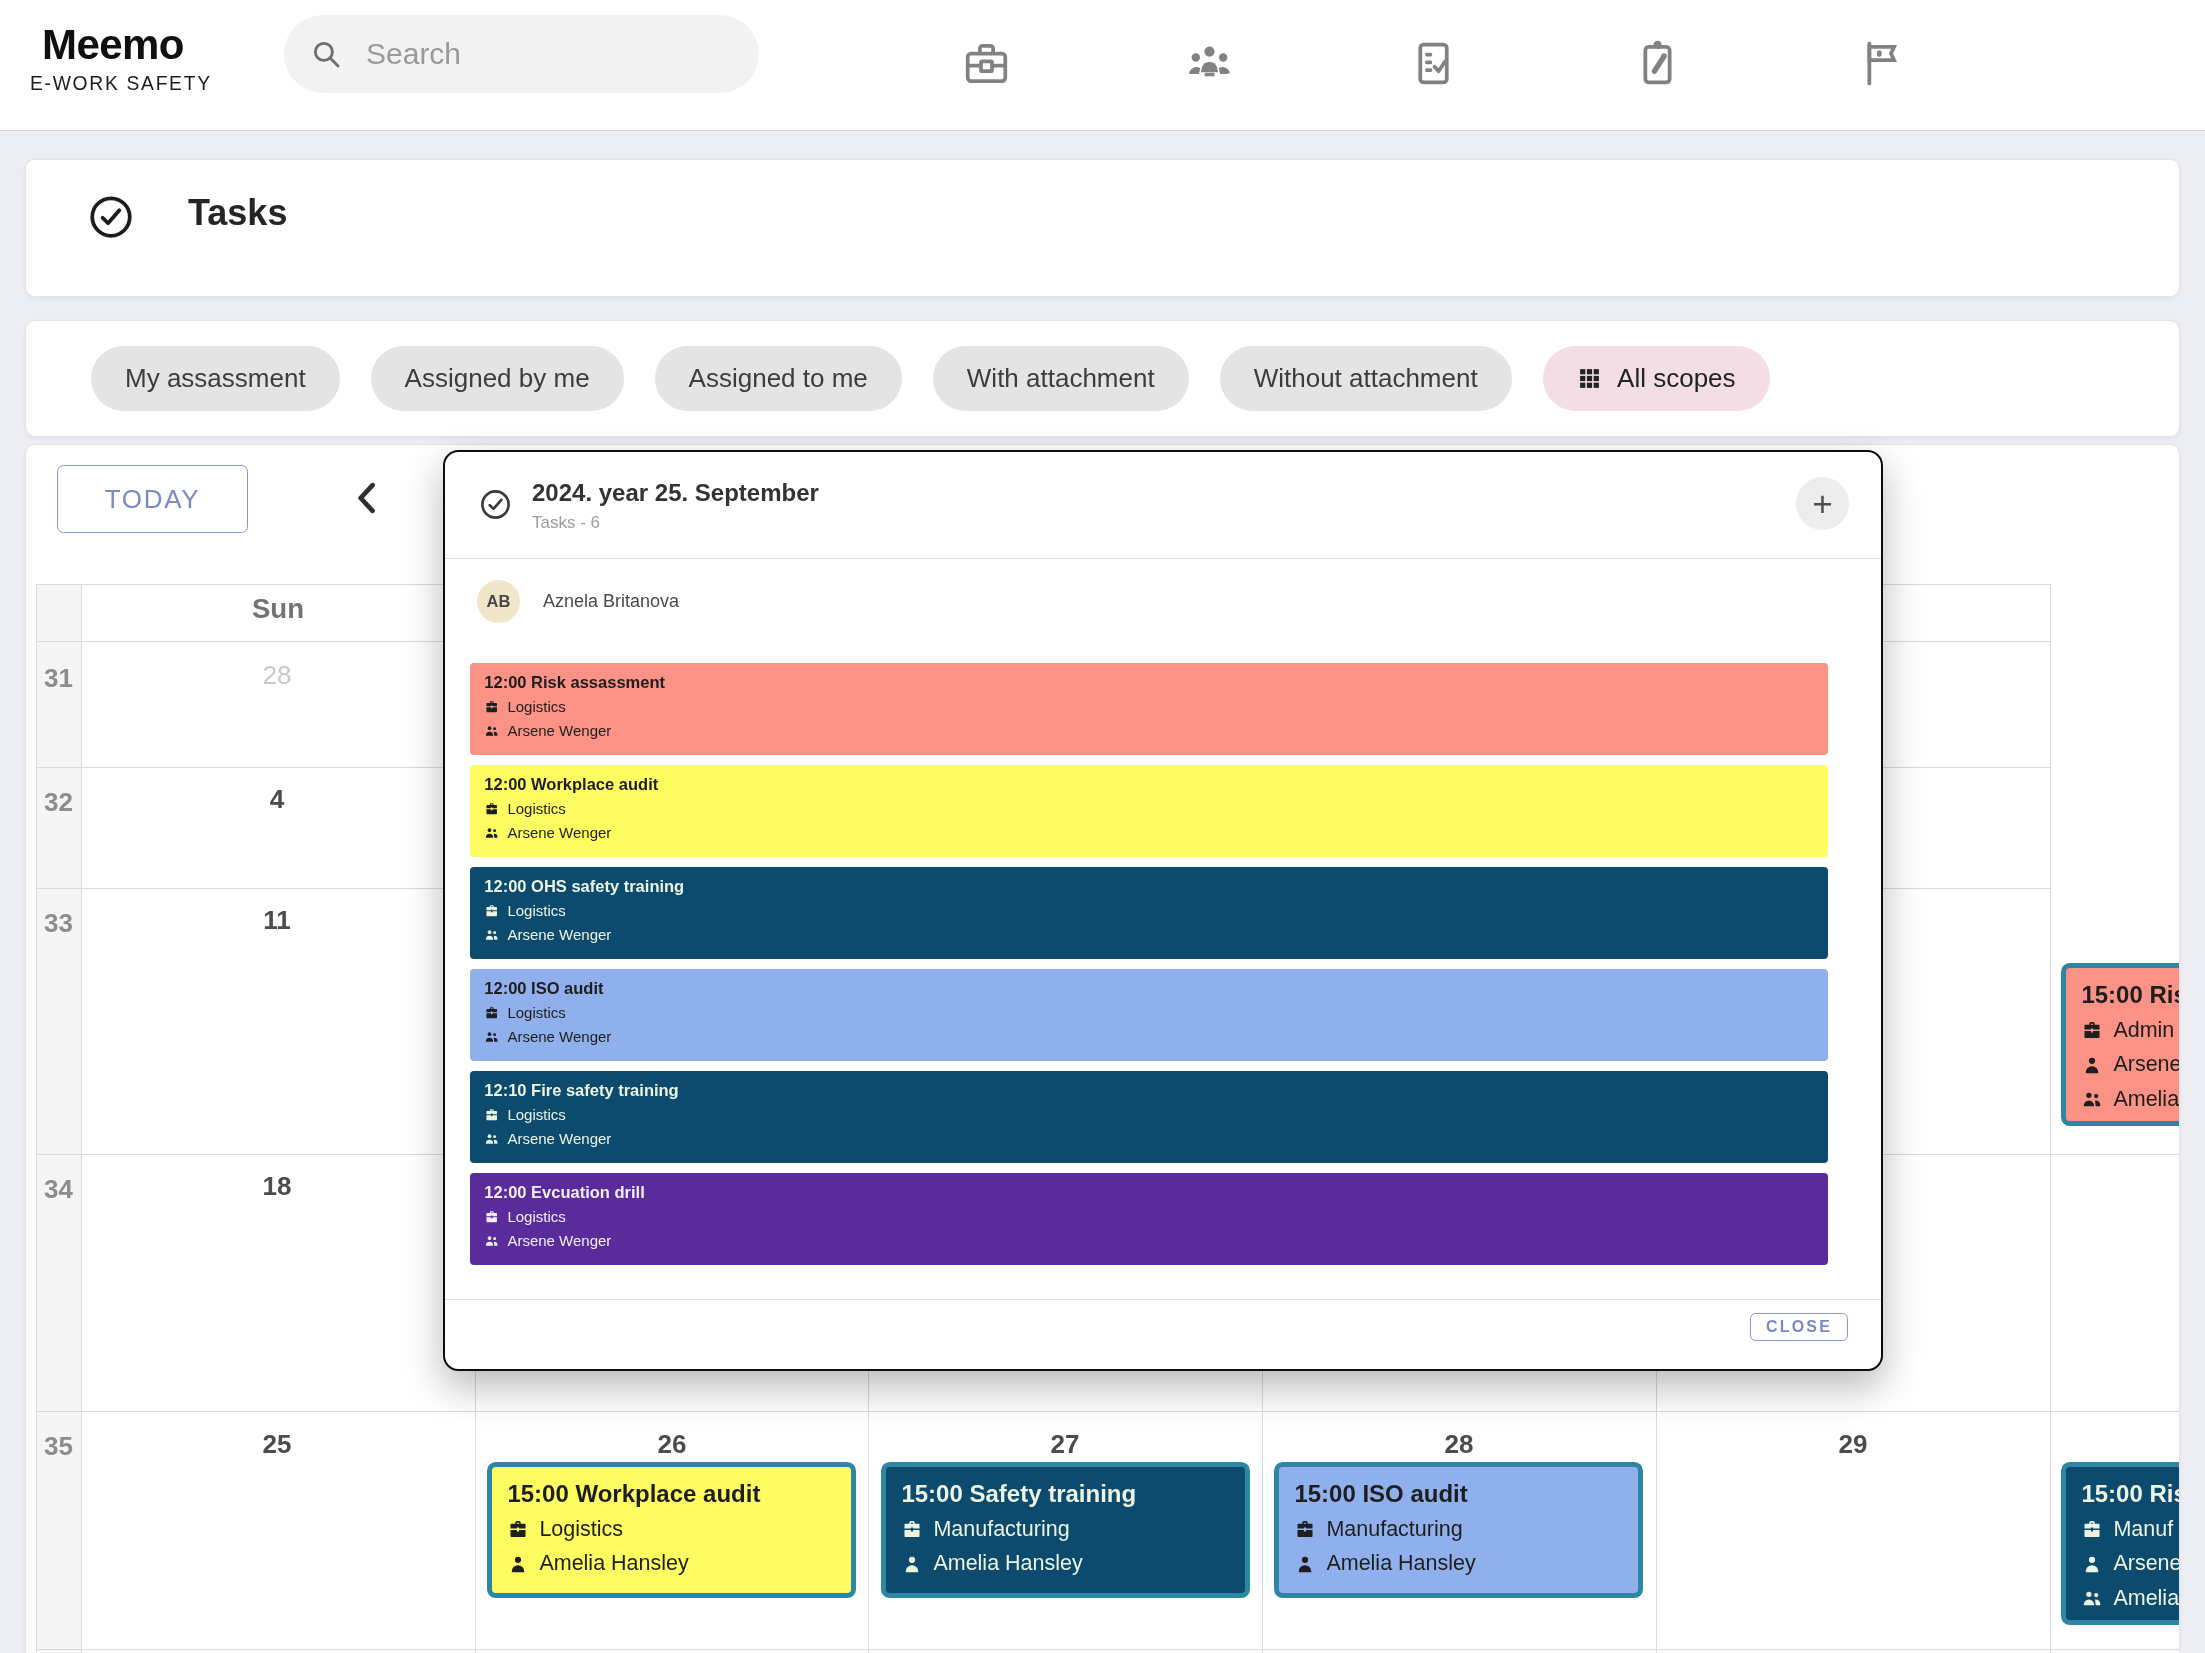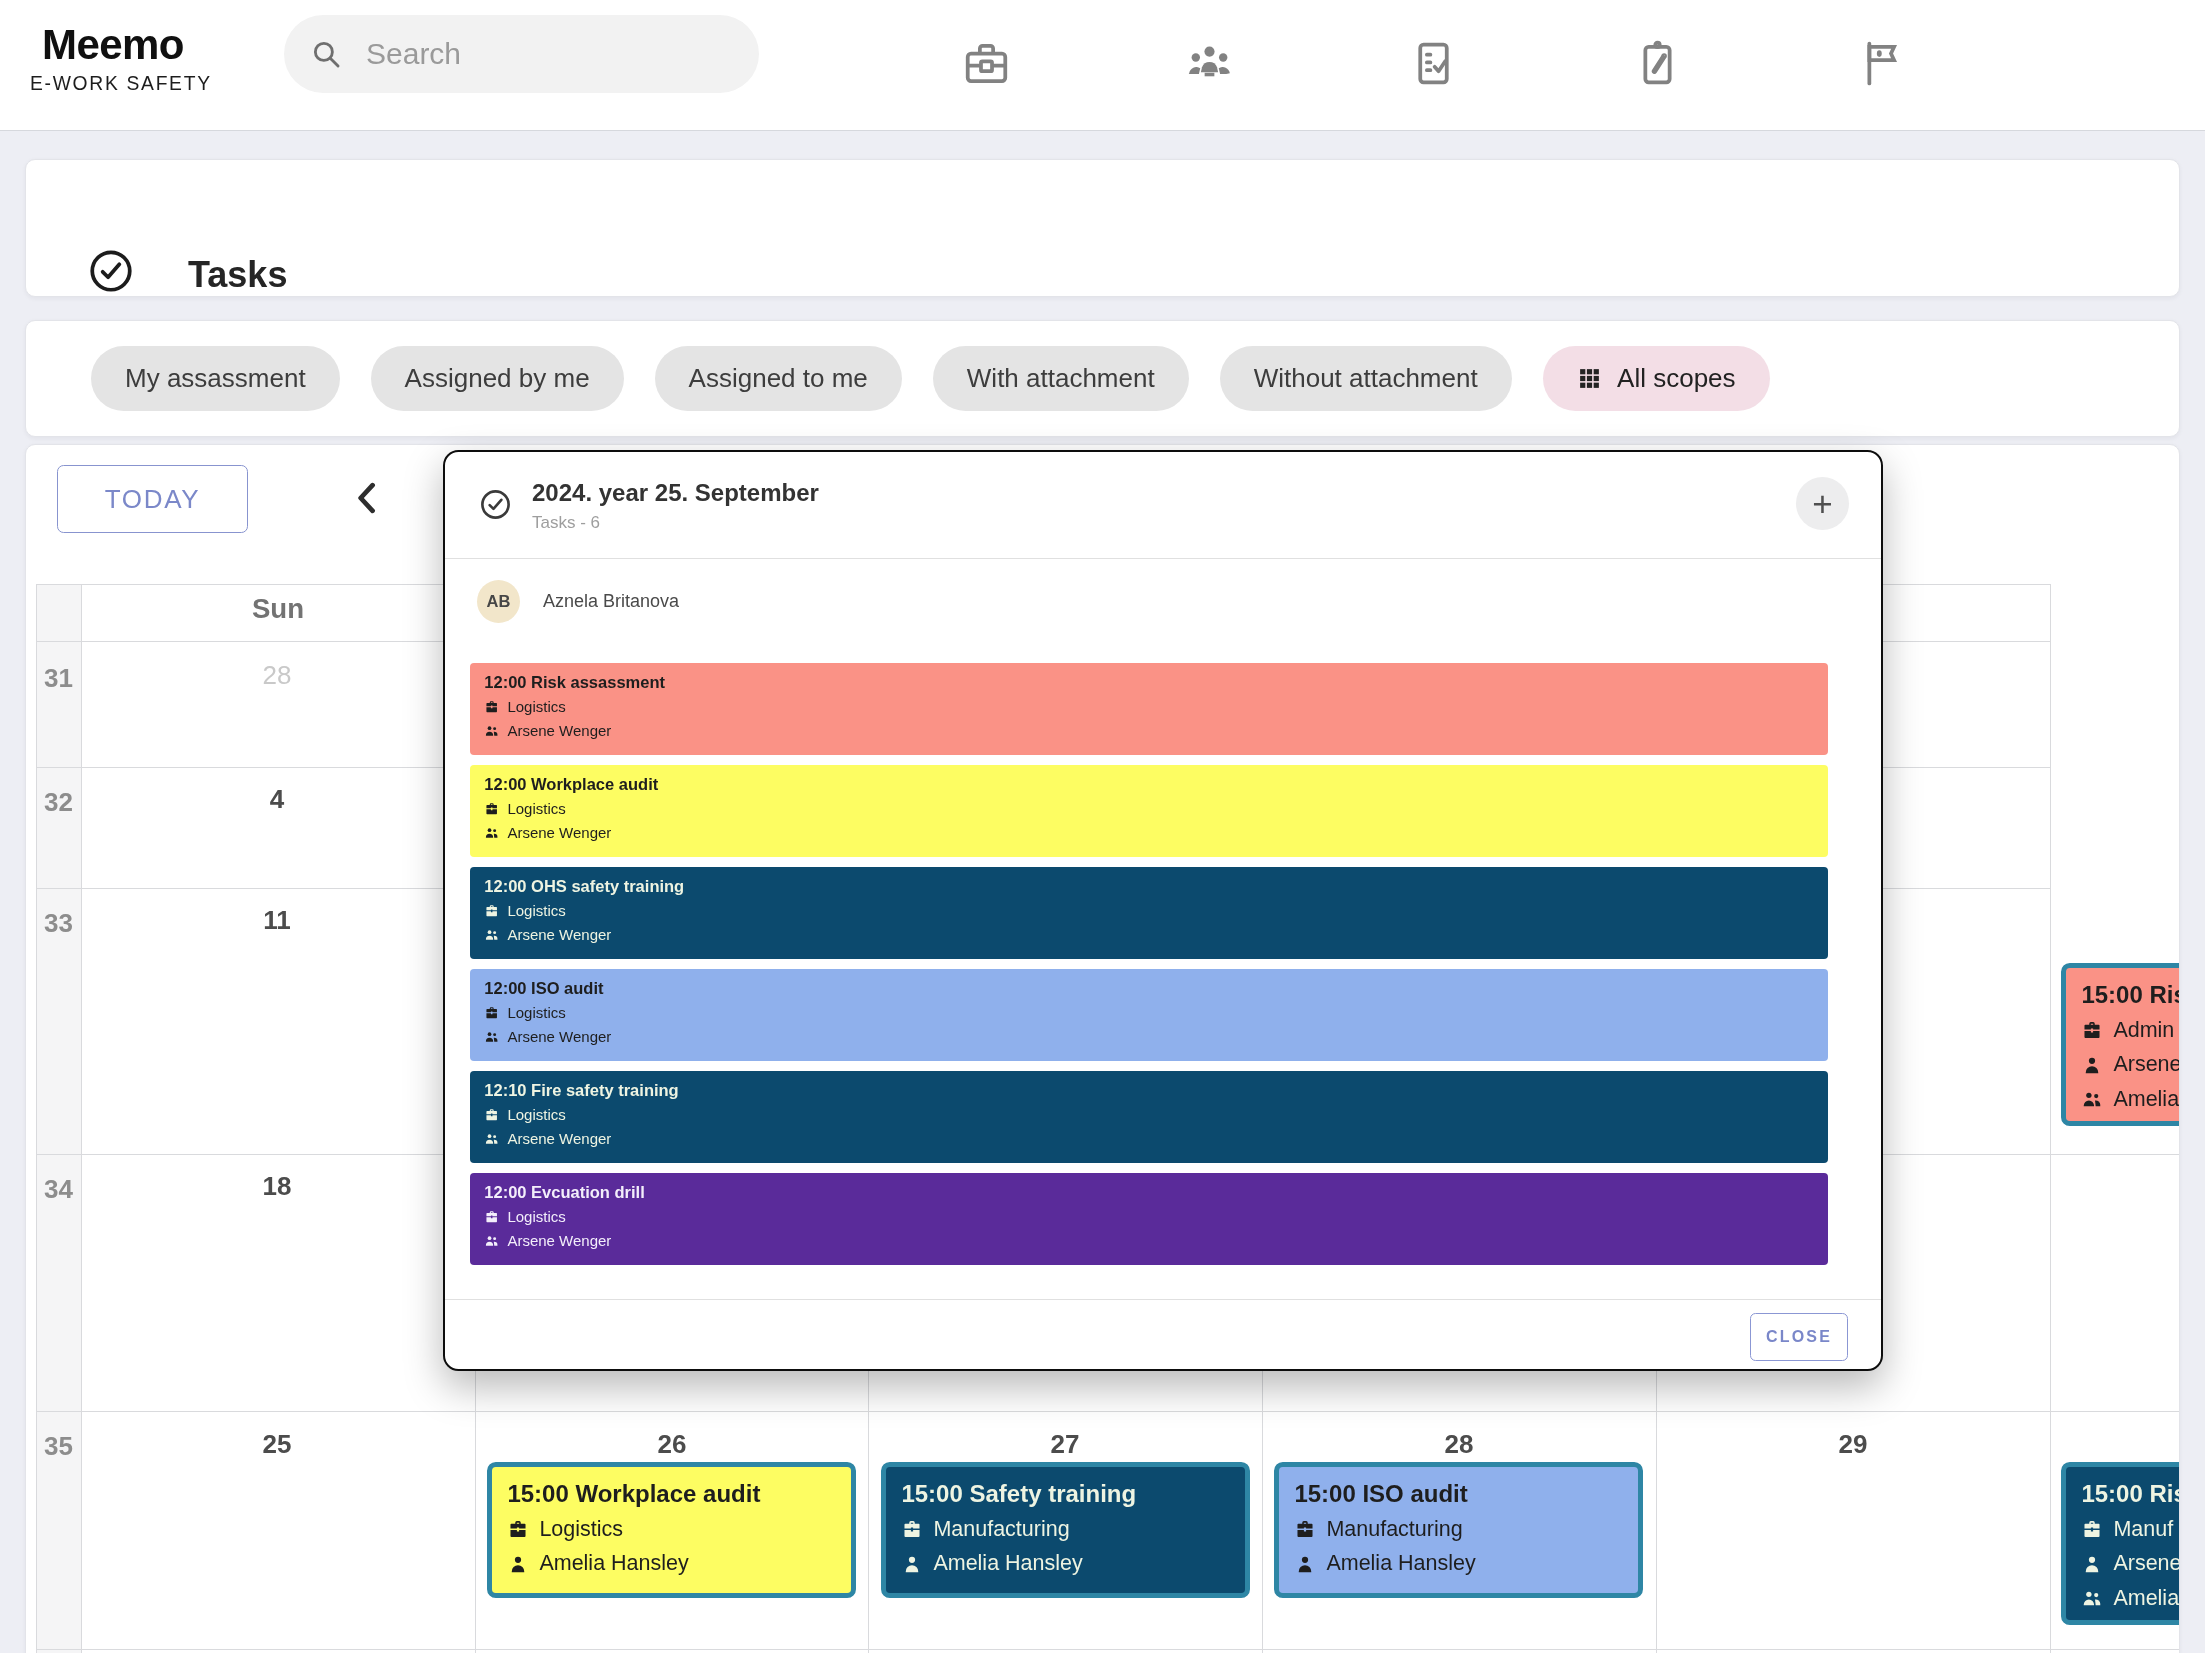--- a/index.html
+++ b/index.html
@@ -15,21 +15,21 @@
   .searchpill { position:absolute; left:284px; top:15.4px; width:475px; height:78px; background:#f2f2f2; border-radius:40px; display:flex; align-items:center; padding:0 25px; }
   .searchpill svg { width:34px; height:34px; color:#6f6f6f; flex:0 0 auto; }
   .searchpill input { border:none; outline:none; background:transparent; font-family:inherit; font-size:30px; color:#3b3b3b; margin-left:23px; width:331px; }
   .searchpill input::placeholder { color:#9a9a9a; }
   .navicon { position:absolute; top:37px; width:53px; height:53px; color:#828282; }
   .navicon svg { width:100%; height:100%; }
 
   
   .panel { position:absolute; left:25px; width:2155px; background:#fff; border:1.1px solid #e3e4e9; border-radius:10px; box-shadow:0 1.1px 4.4px rgba(30,35,60,.05); }
   .tasks-panel { top:159px; height:138px; }
-  .tasks-panel .tp-inner { display:flex; align-items:flex-end; height:100%; padding-left:60px; }
+  .tasks-panel .tp-inner { display:flex; align-items:flex-start; height:100%; padding-left:60px;margin-top:32px; }
   .tasks-panel svg { width:50px; height:50px; color:#1c1c1c; }
   .tasks-title { font-size:36px; font-weight:700; color:#252525; margin-left:52px; }
 
   .filter-panel { top:320px; height:117px; }
   .chips { display:flex; align-items:center; gap:31px; padding-left:65px; height:100%; }
   .chip { height:65px; border-radius:33px; background:#e4e4e4; display:flex; align-items:center; padding:0 34px; font-size:26px; color:#3d3d3d; white-space:nowrap; }
   .chip.active { background:#f3dee6; color:#222; }
   .chip .grid-ic { width:25px; height:25px; margin-right:15.4px; color:#232323; }
 
   
@@ -67,21 +67,21 @@
   .avatar-row { position:absolute; left:32px; top:128px; display:flex; align-items:center; }
   .avatar { width:43px; height:43px; border-radius:50%; background:#f2e6ca; color:#474747; font-size:16.5px; font-weight:600; display:flex; align-items:center; justify-content:center; }
   .avatar-name { font-size:18px; color:#4a4a4a; margin-left:23px; }
 
   .mcard { position:absolute; left:25px; width:1358px; height:92px; border-radius:4px; padding:8.8px 0 0 14.3px; overflow:hidden; }
   .mcard .mc-title { font-size:16.5px; font-weight:800; line-height:21px; }
   .mcard .mc-row { display:flex; align-items:center; gap:7.7px; font-size:15px; line-height:19.3px; margin-top:4.4px; }
   .mcard .mc-row svg { width:15.4px; height:15.4px; flex:0 0 auto; }
 
   .modal-foot-line { position:absolute; left:0; top:847px; width:100%; height:1.1px; background:#e0e0e0; }
-  .close-btn { position:absolute; right:33px; top:861px; width:98px; height:48px; background:#fff; border:1.7px solid #8b97d4; border-radius:5.5px; color:#7a87c9; font-size:16px; font-weight:700; letter-spacing:2.2px; font-family:inherit; }
+  .close-btn { position:absolute; right:33px; top:861px; width:98px; height:28px; background:#fff; border:1.7px solid #8b97d4; border-radius:5.5px; color:#7a87c9; font-size:16px; font-weight:700; letter-spacing:2.2px; font-family:inherit; }
 </style>
 </head>
 <body>
 
 <div class="screen">
 
   <div class="topbar">
     <div class="brand">
       <div class="brand-name">Meemo</div>
       <div class="brand-tag">E-WORK SAFETY</div>

